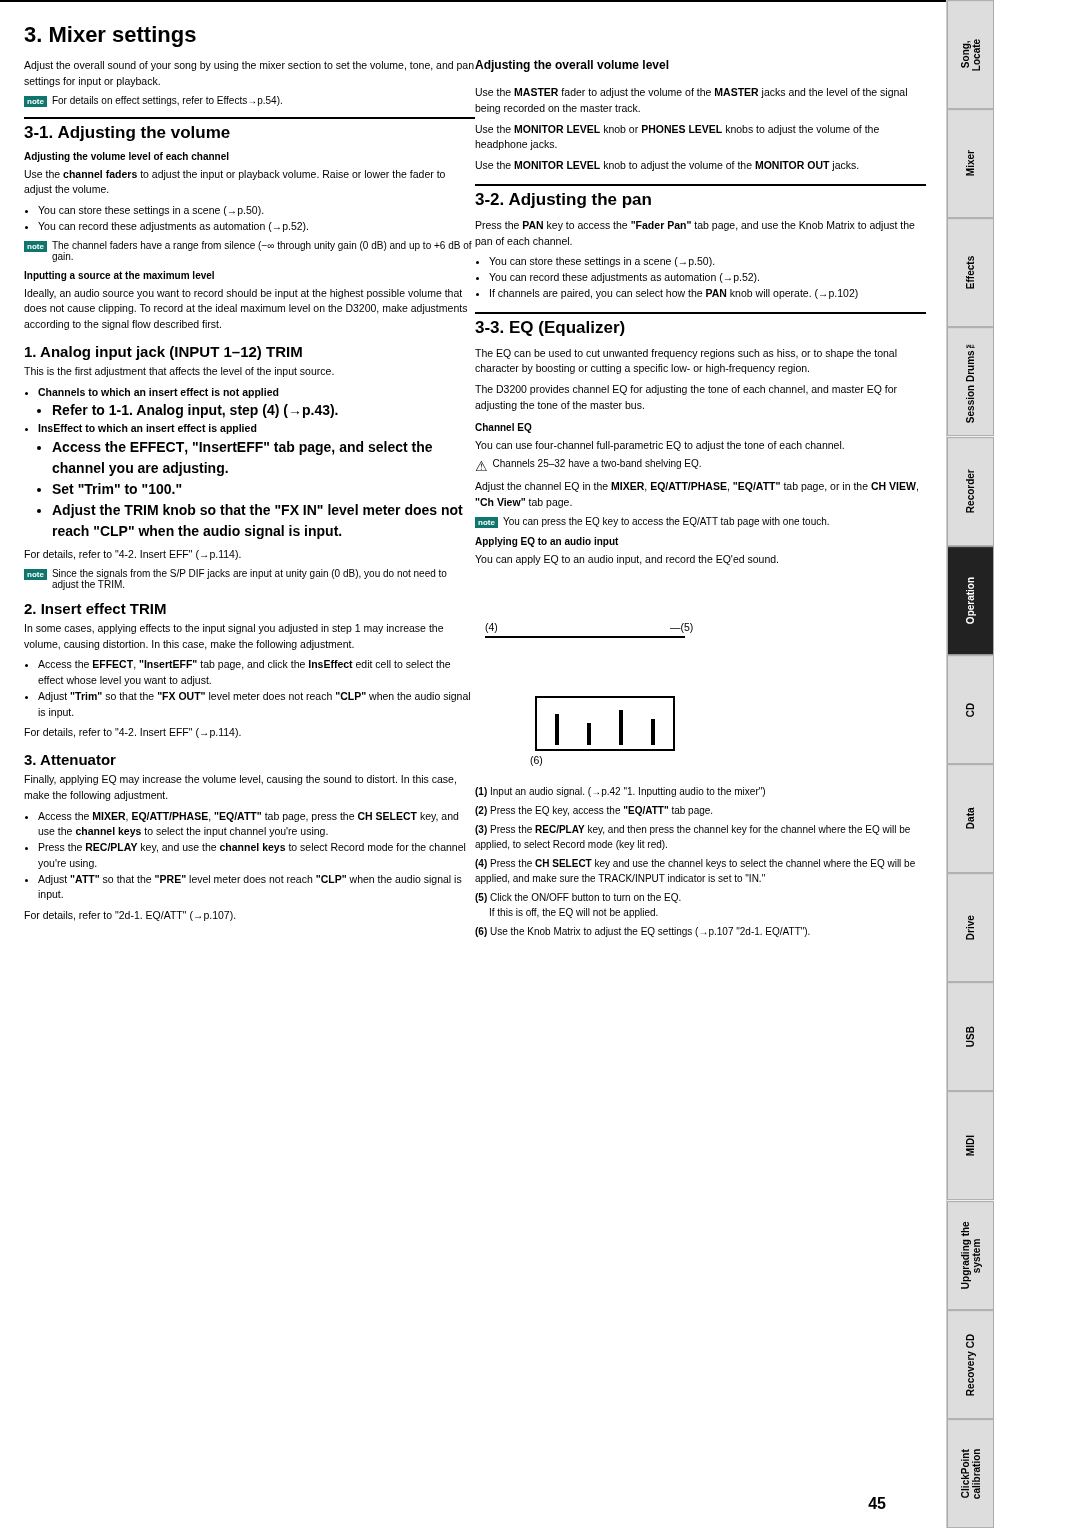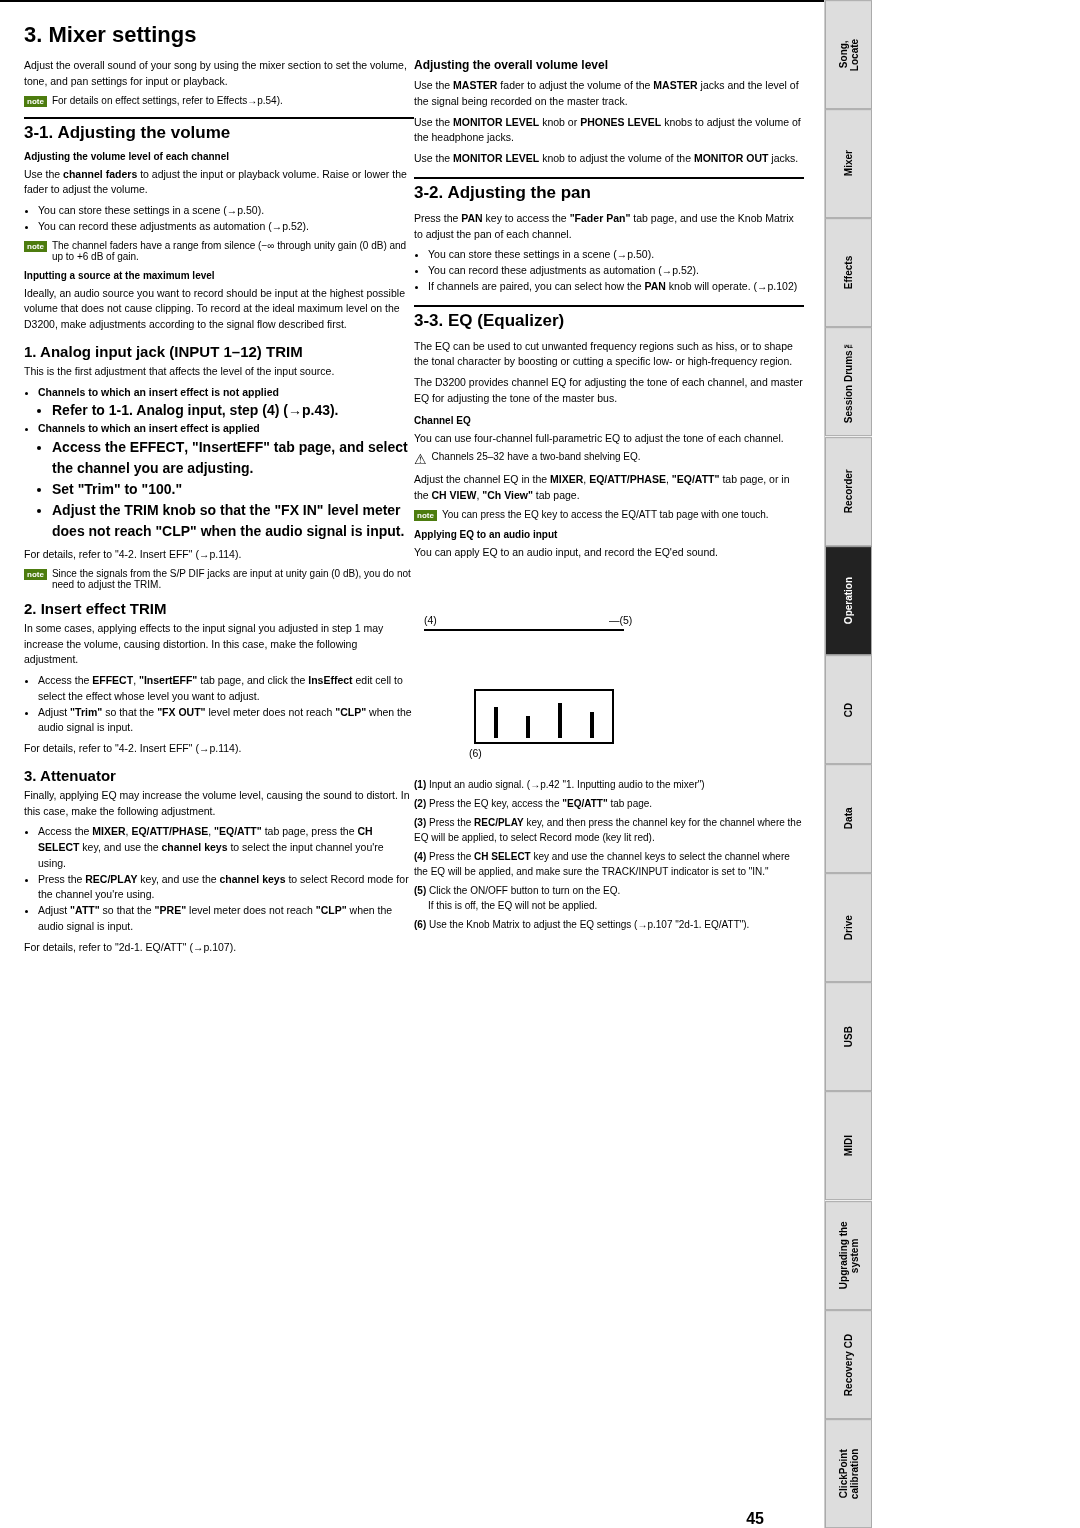--- a/index.html
+++ b/index.html
@@ -7,21 +7,21 @@
       font-family: Arial, Helvetica, sans-serif;
       font-size: 11px;
       background: #fff;
       width: 1080px;
       min-height: 1528px;
       position: relative;
       overflow: hidden;
     }
     .page-container {
       display: flex;
-      width: 872px;
+      width: 994px;
       min-height: 1528px;
     }
     .main-content {
       flex: 1;
       padding: 20px 20px 20px 24px;
       border-top: 2.5px solid #000;
       position: relative;
     }
     .right-sidebar {
       width: 48px;
@@ -56,21 +56,21 @@
       margin-bottom: 10px;
       border-top: none;
     }
     .note-box {
       display: flex;
       align-items: flex-start;
       margin-bottom: 8px;
       font-size: 10px;
     }
     .note-label {
-      background: #4d7c0f;
+      background: #0f766e;
       color: #fff;
       font-size: 8px;
       font-weight: bold;
       padding: 1px 3px;
       margin-right: 5px;
       flex-shrink: 0;
       margin-top: 1px;
     }
     .two-col {
       display: flex;
@@ -140,21 +140,21 @@
       margin-right: 5px;
       flex-shrink: 0;
     }
     .diagram-area {
       margin: 10px 0;
       position: relative;
       height: 180px;
     }
     .page-number {
       position: absolute;
-      bottom: 0;
+      bottom: 15px;
       right: 60px;
       font-size: 16px;
       font-weight: bold;
     }
     .steps-list {
       margin-left: 0;
       list-style: none;
     }
     .steps-list li {
       font-size: 10px;
@@ -163,21 +163,21 @@
     }
     .steps-list li strong {
       font-weight: bold;
     }
     .overall-volume-section {
       margin-bottom: 8px;
     }
     .adjusting-title {
       font-size: 12px;
       font-weight: bold;
-      margin-bottom: 6px;
+      margin-bottom: 13px;
     }
   </style>
 </head>
 <body>
 
 <div class="page-container">
   <div class="main-content">
 
     <h1 class="page-title">3. Mixer settings</h1>
 
@@ -214,21 +214,21 @@
         <p class="body-text">This is the first adjustment that affects the level of the input source.</p>
 
         <ul class="bullet-list">
           <li class="bold-item">
             <strong>Channels to which an insert effect is not applied</strong>
             <ul class="sub-bullet">
               <li>Refer to 1-1. Analog input, step (4) (→p.43).</li>
             </ul>
           </li>
           <li class="bold-item">
-            <strong>Channels to which an insert effect is applied</strong>
+            <strong>InsEffect to which an insert effect is applied</strong>
             <ul class="sub-bullet">
               <li>Access the <strong>EFFECT</strong>, <strong>"InsertEFF"</strong> tab page, and select the channel you are adjusting.</li>
               <li>Set <strong>"Trim"</strong> to <strong>"100."</strong></li>
               <li>Adjust the <strong>TRIM</strong> knob so that the <strong>"FX IN"</strong> level meter does not reach <strong>"CLP"</strong> when the audio signal is input.</li>
             </ul>
           </li>
         </ul>
 
         <p class="body-text">For details, refer to "4-2. Insert EFF" (→p.114).</p>
 

